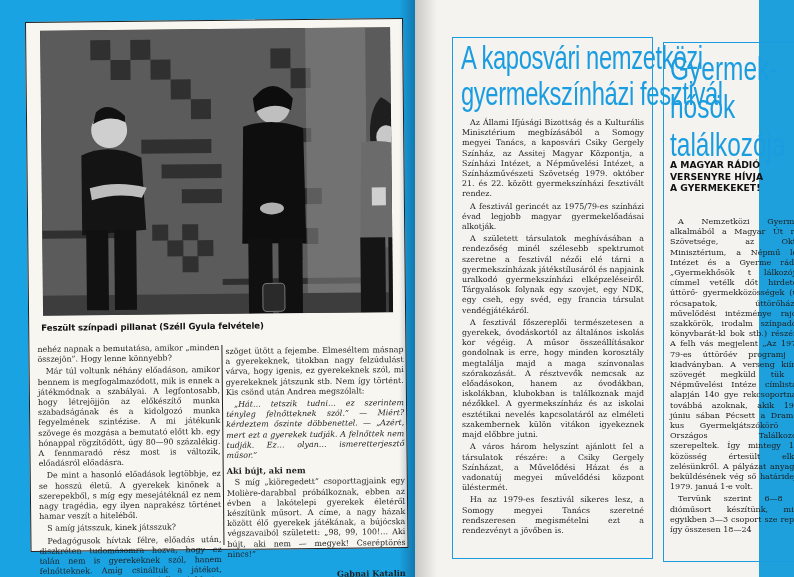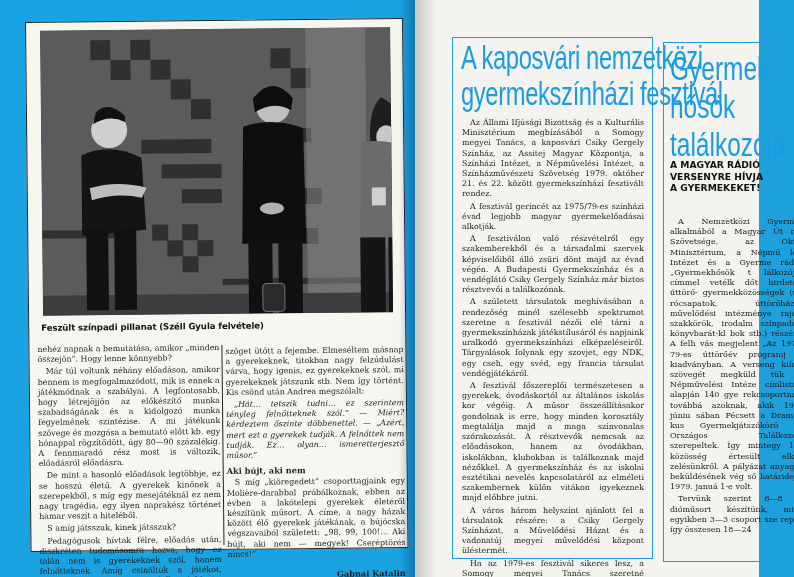--- a/index.html
+++ b/index.html
@@ -130,21 +130,20 @@
   <div class="fold-shadow"></div>
 
   <div class="article-box article-1">
     <div class="title title-1">
       <div>A kaposvári nemzetközi</div>
       <div>gyermekszínházi fesztivál</div>
     </div>
     <div class="col col-r1">
       <p>Az Állami Ifjúsági Bizottság és a Kulturális Minisztérium megbízásából a Somogy megyei Tanács, a kaposvári Csiky Gergely Színház, az Assitej Magyar Központja, a Színházi Intézet, a Népművelési Intézet, a Színházművészeti Szövetség 1979. október 21. és 22. között gyermekszínházi fesztivált rendez.</p>
       <p>A fesztivál gerincét az 1975/79-es színházi évad legjobb magyar gyermekelőadásai alkotják.</p>
-      <p>A fesztiválon való részvételről egy szakemberekből és a társadalmi szervek képviselőiből álló zsüri dönt majd az évad végén. A Budapesti Gyermekszínház és a vendéglátó Csiky Gergely Színház már biztos résztvevői a találkozónak.</p>
       <p>A született társulatok meghívásában a rendezőség minél szélesebb spektrumot szeretne a fesztivál nézői elé tárni a gyermekszínházak játékstílusáról és napjaink uralkodó gyermekszínházi elképzeléseiről. Tárgyalások folynak egy szovjet, egy NDK, egy cseh, egy svéd, egy francia társulat vendégjátékáról.</p>
       <p>A fesztivál főszereplői természetesen a gyerekek, óvodáskortól az általános iskolás kor végéig. A műsor összeállításakor gondolnak is erre, hogy minden korosztály megtalálja majd a maga színvonalas szórakozását. A résztvevők nemcsak az előadásokon, hanem az óvodákban, iskolákban, klubokban is találkoznak majd nézőkkel. A gyermekszínház és az iskolai esztétikai nevelés kapcsolatáról az elméleti szakembernek külön vitákon igyekeznek majd előbbre jutni.</p>
       <p>A város három helyszínt ajánlott fel a társulatok részére: a Csiky Gergely Színházat, a Művelődési Házat és a vadonatúj megyei művelődési központ üléstermét.</p>
       <p>Ha az 1979-es fesztivál sikeres lesz, a Somogy megyei Tanács szeretné rendszeresen megismételni ezt a rendezvényt a jövőben is.</p>
 
     </div>
   </div>
 
   <div class="article-box article-2">
     <div class="title title-2">

